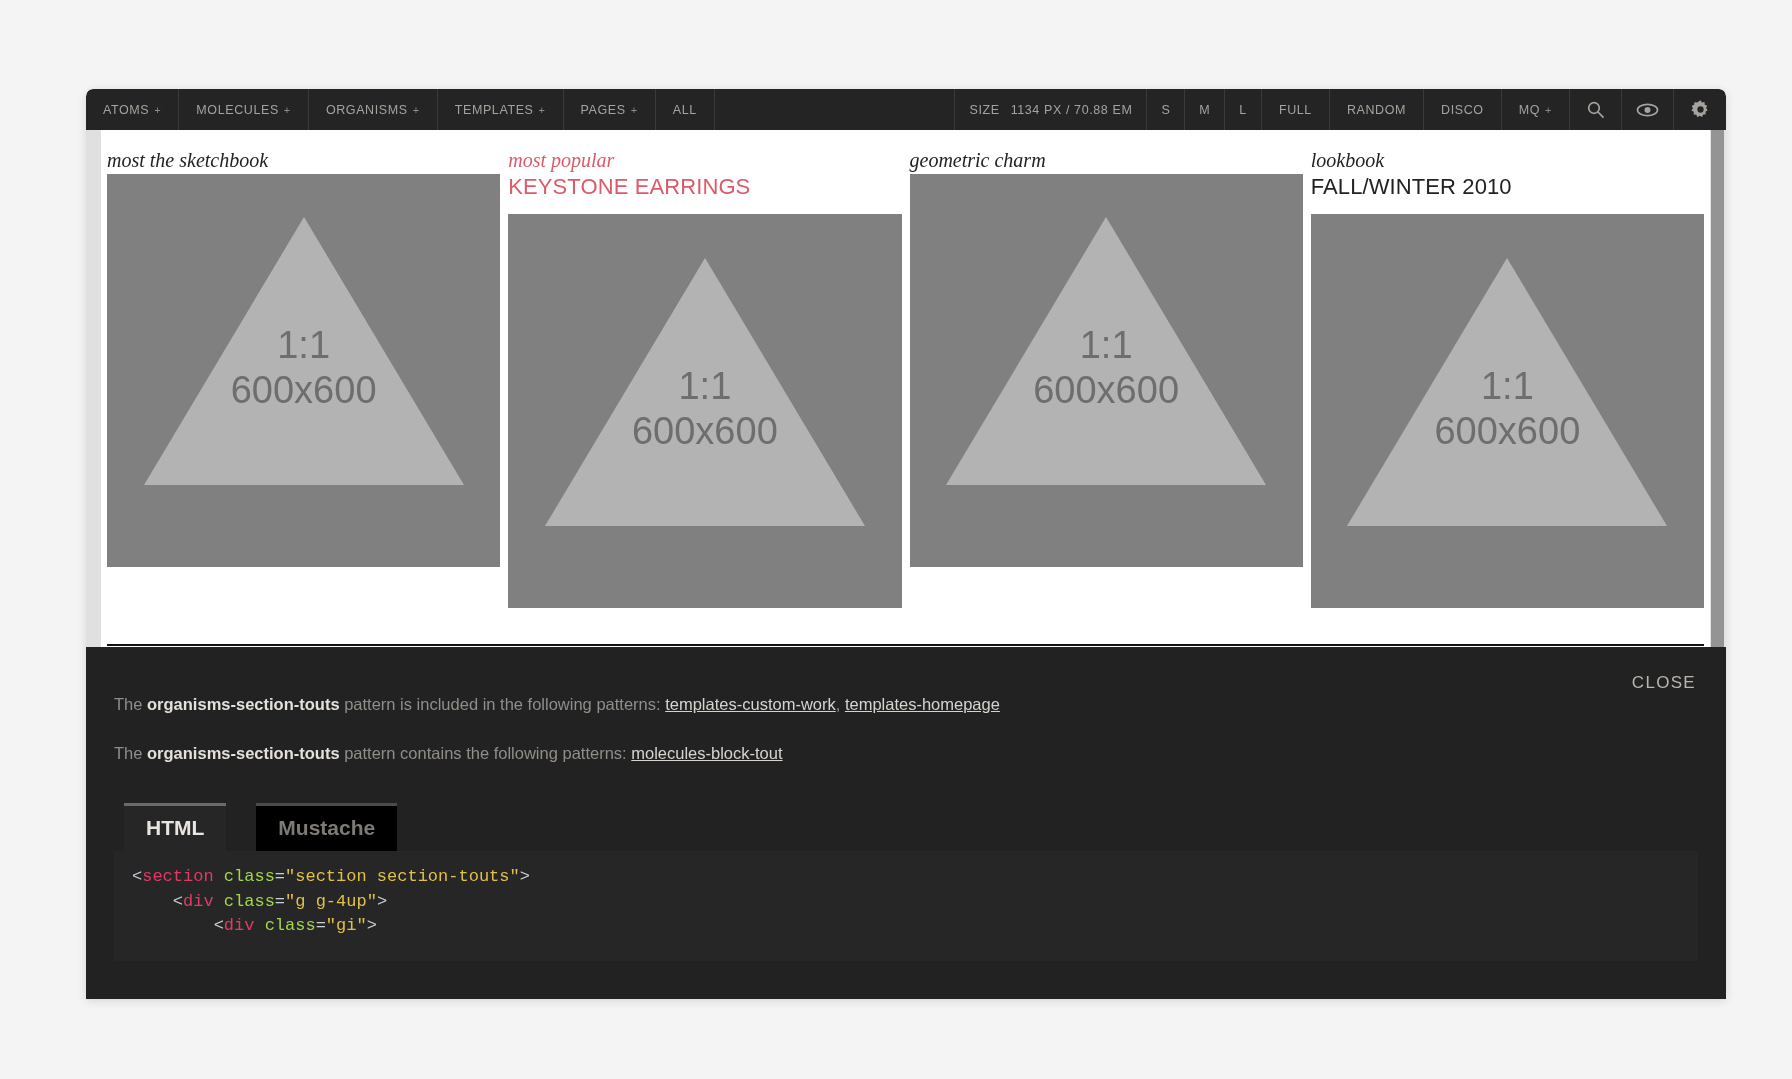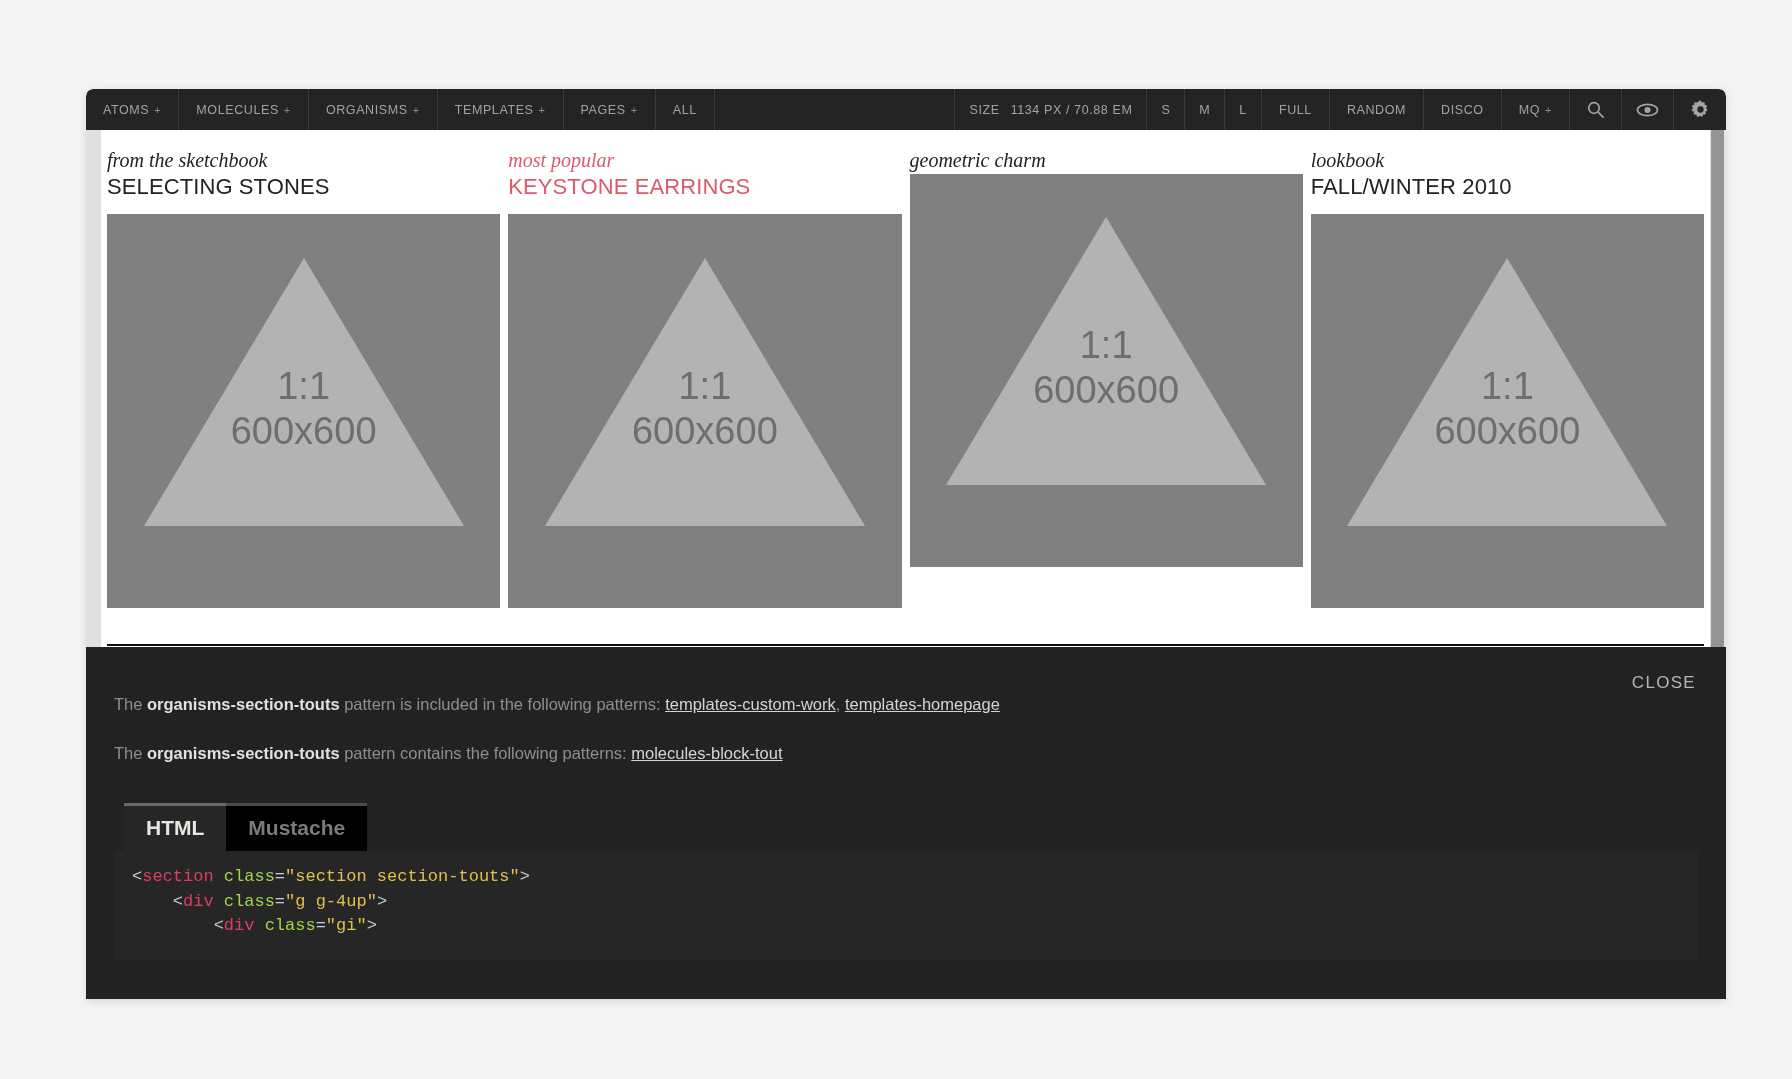--- a/index.html
+++ b/index.html
@@ -224,20 +224,21 @@
     color: #d7d3cf;
     text-decoration: underline;
     cursor: pointer;
   }
 
   .tabs {
     display: flex;
     align-items: flex-end;
     margin-top: 38px;
     padding-left: 10px;
+    gap: 30px;
   }
   .tab {
     padding: 11px 22px 13px 22px;
     font-size: 21px;
     font-weight: bold;
     color: #7e7a76;
     background: #000000;
     border-top: 3px solid #4a4a4a;
     cursor: pointer;
     font-family: "Liberation Sans", sans-serif;
@@ -338,22 +339,21 @@
     </div>
   </div>
 
   <div class="viewport-wrap">
     <div class="vp-gutter-left"></div>
 
     <div class="vp-frame">
       <div class="section-touts">
         <div class="g-4up" id="touts-grid">
             <div class="gi">
-              <div class="tout-eyebrow">from the sketchbook</div>
-              <div class="tout-title">SELECTING STONES</div>
+              <div class="tout-eyebrow">most the sketchbook</div>
               <div class="placeholder">
                 <div class="tri"></div>
                 <div class="ph-text">
                   <span class="ph-ratio">1:1</span>
                   <span class="ph-dims">600x600</span>
                 </div>
               </div>
             </div>
             <div class="gi tout-accent">
               <div class="tout-eyebrow">most popular</div>

